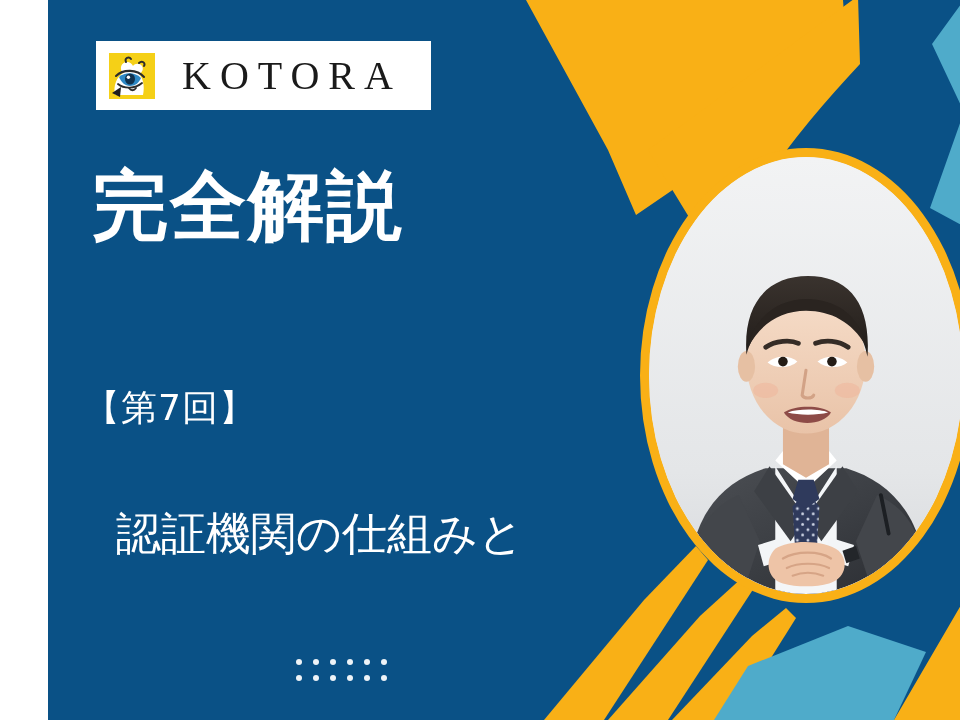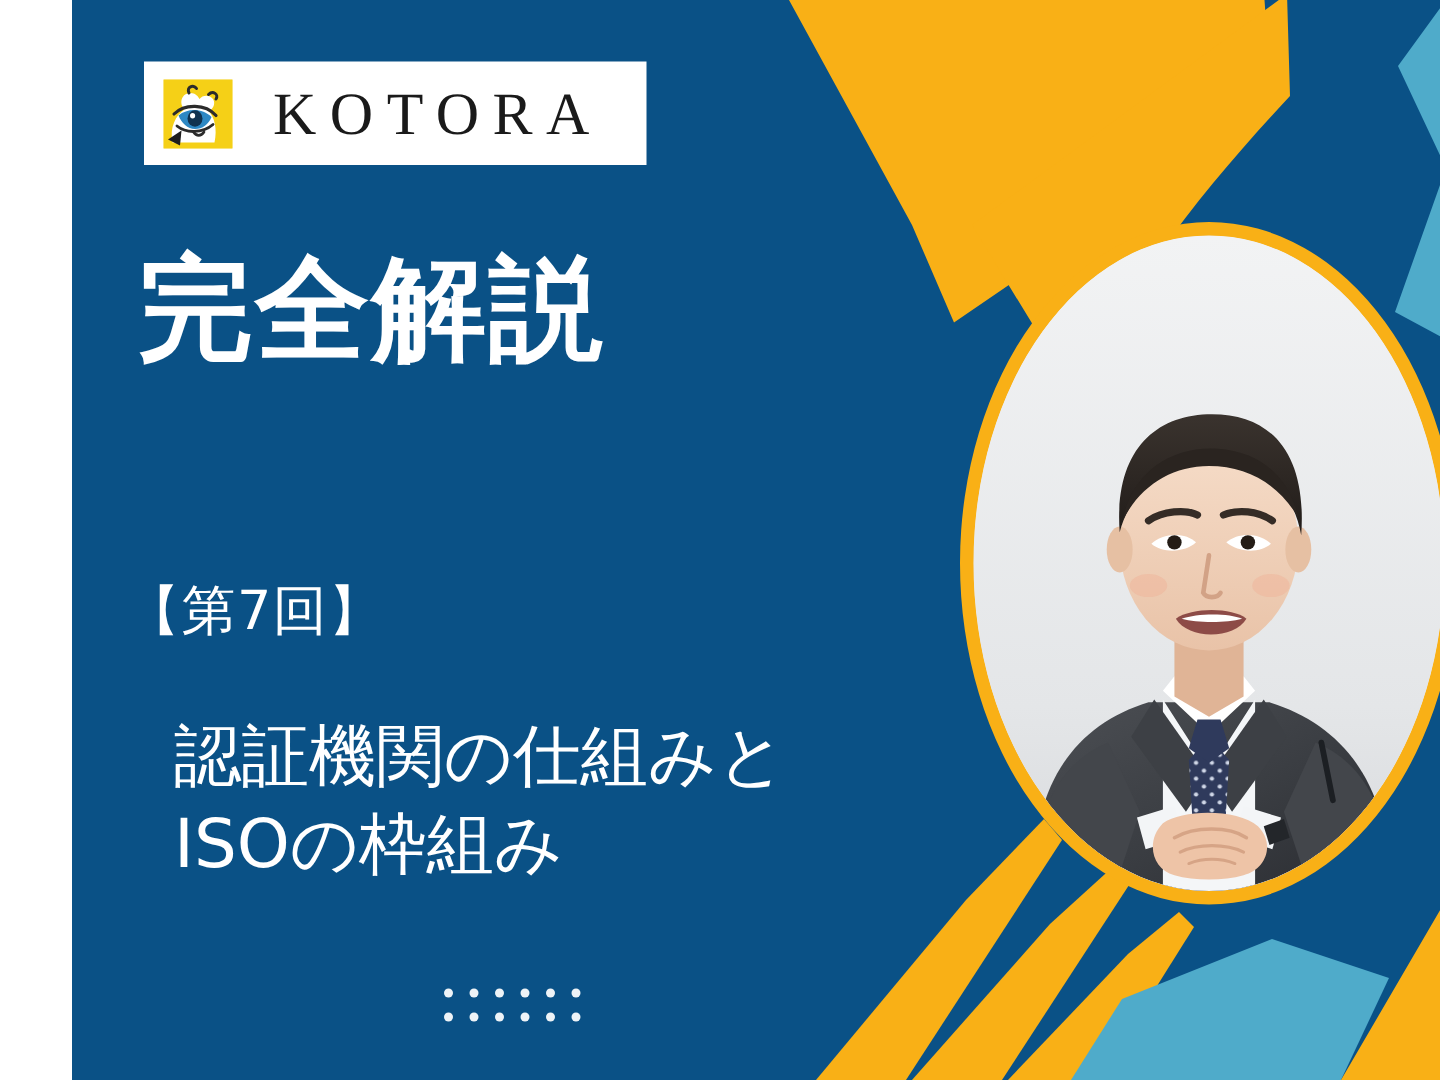--- a/index.html
+++ b/index.html
@@ -94,21 +94,21 @@
     font-size: 36px;
     font-weight: 400;
     color: #ffffff;
     line-height: 1.0;
     letter-spacing: 1px;
     white-space: nowrap;
   }
   #subtitle-block {
     position: absolute;
     left: 68px;
-    top: 474px;
+    top: 504px;
     width: 500px;
     color: #ffffff;
     font-size: 45px;
     font-weight: 400;
     line-height: 1.32;
     letter-spacing: 0px;
   }
   #subtitle-block .sline { display: block; white-space: nowrap; }
 
   
@@ -201,21 +201,20 @@
   </div>
 
   <div id="headline-block">
     <div id="title-main" class="kanji">完全解説</div>
   </div>
 
   <div id="episode-badge" class="kanji">【第7回】</div>
 
   <div id="subtitle-block" class="kanji">
     <span class="sline">認証機関の仕組みと</span>
-    <span class="sline">ISOの枠組み</span>
   </div>
 
   <div id="dot-grid">
     <span></span>
     <span></span>
     <span></span>
     <span></span>
     <span></span>
     <span></span>
     <span></span>

